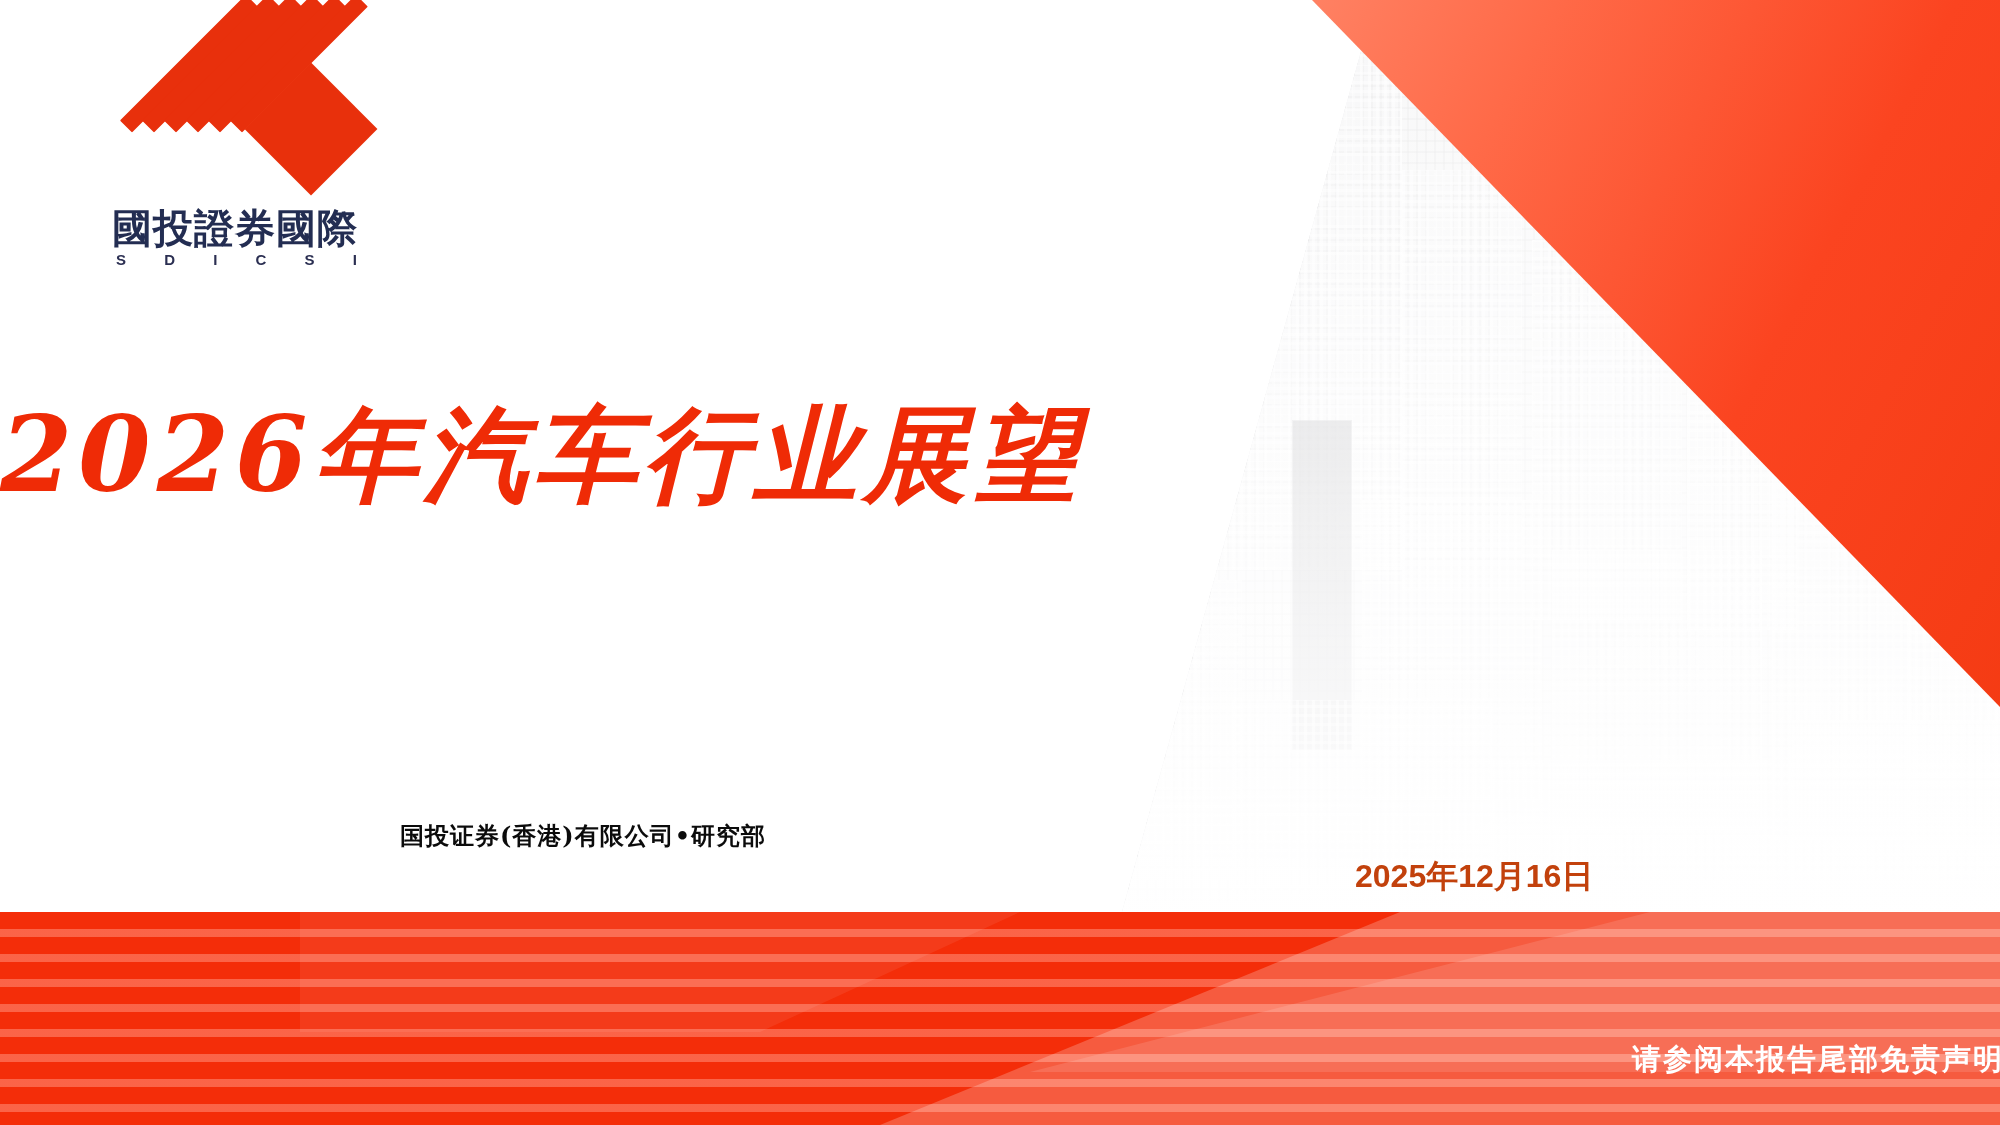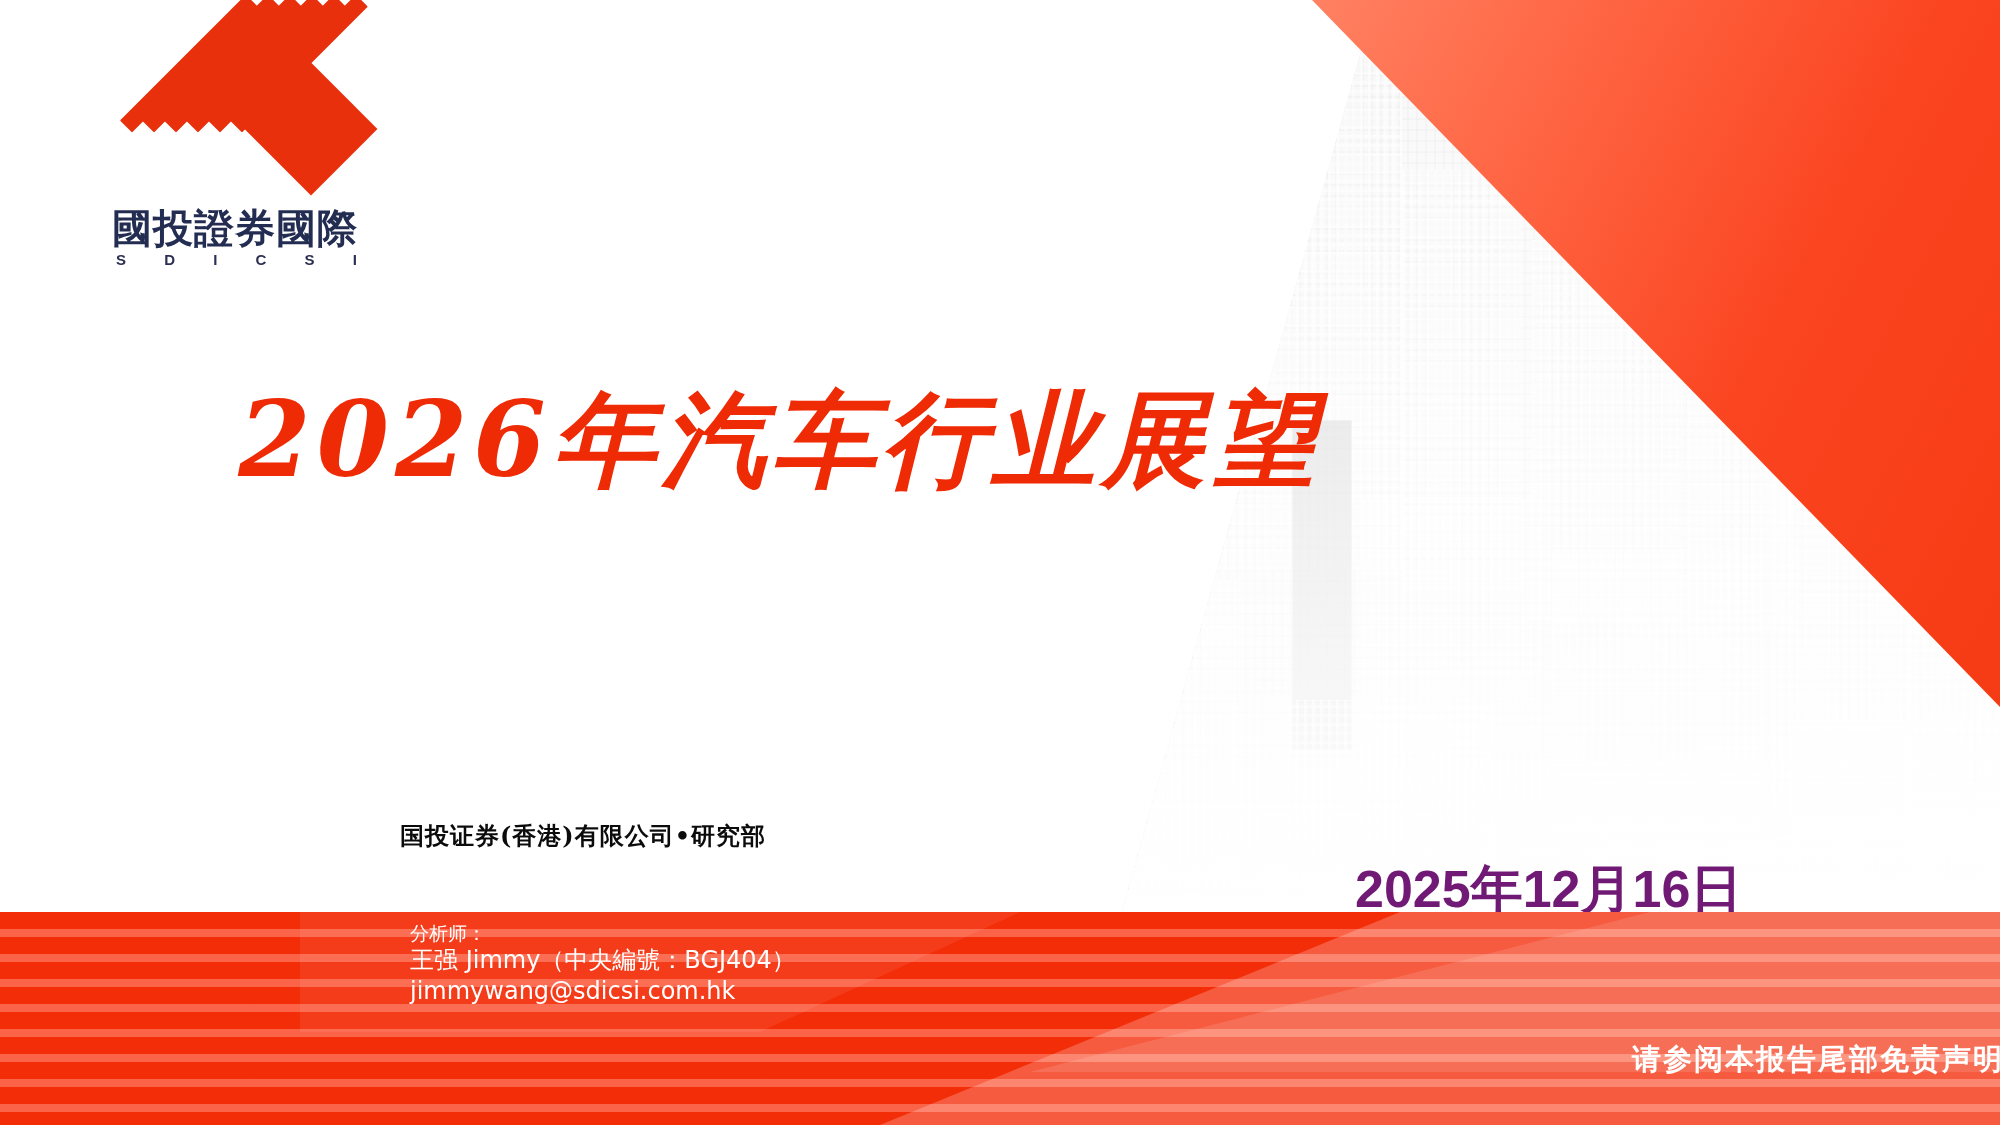--- a/index.html
+++ b/index.html
@@ -134,23 +134,23 @@
     color: #2b2f52;
     line-height: 1;
     white-space: nowrap;
     padding-left: 4px;
   }
 
   
   .main-title {
     position: absolute;
     left: 0;
-    top: 383px;
+    top: 398px;
     width: 1560px;
-    text-align: center;
+    text-align: left;
     font-family: "DejaVu Serif", "Liberation Serif", serif;
     font-weight: bold;
     font-style: italic;
     font-size: 104px;
     letter-spacing: 6px;
     color: #ef2b06;
     white-space: nowrap;
     line-height: 1.1;
   }
 
@@ -167,22 +167,22 @@
     white-space: nowrap;
   }
 
   
   .date-line {
     position: absolute;
     left: 1355px;
     top: 855px;
     font-family: "Liberation Sans", sans-serif;
     font-weight: bold;
-    font-size: 52px;
-    color: #701a75;
+    font-size: 32px;
+    color: #c2410c;
     letter-spacing: 0px;
     white-space: nowrap;
   }
 
   
   .band {
     position: absolute;
     left: 0;
     right: 0;
     top: 912px;
@@ -303,21 +303,16 @@
 
   <div class="date-line">2025年12月16日</div>
 
   <div class="band">
     <div class="band-wedge wedge-a"></div>
     <div class="band-wedge wedge-b"></div>
     <div class="band-wedge wedge-c"></div>
     <div class="band-stripes-overlay"></div>
   </div>
 
-  <div class="analyst">
-    <div class="a-label">分析师：</div>
-    <div class="a-name">王强 Jimmy（中央編號：BGJ404）</div>
-    <div class="a-mail">jimmywang@sdicsi.com.hk</div>
-  </div>
 
   <div class="disclaimer">请参阅本报告尾部免责声明</div>
 
 </div>
 
 </body></html>

